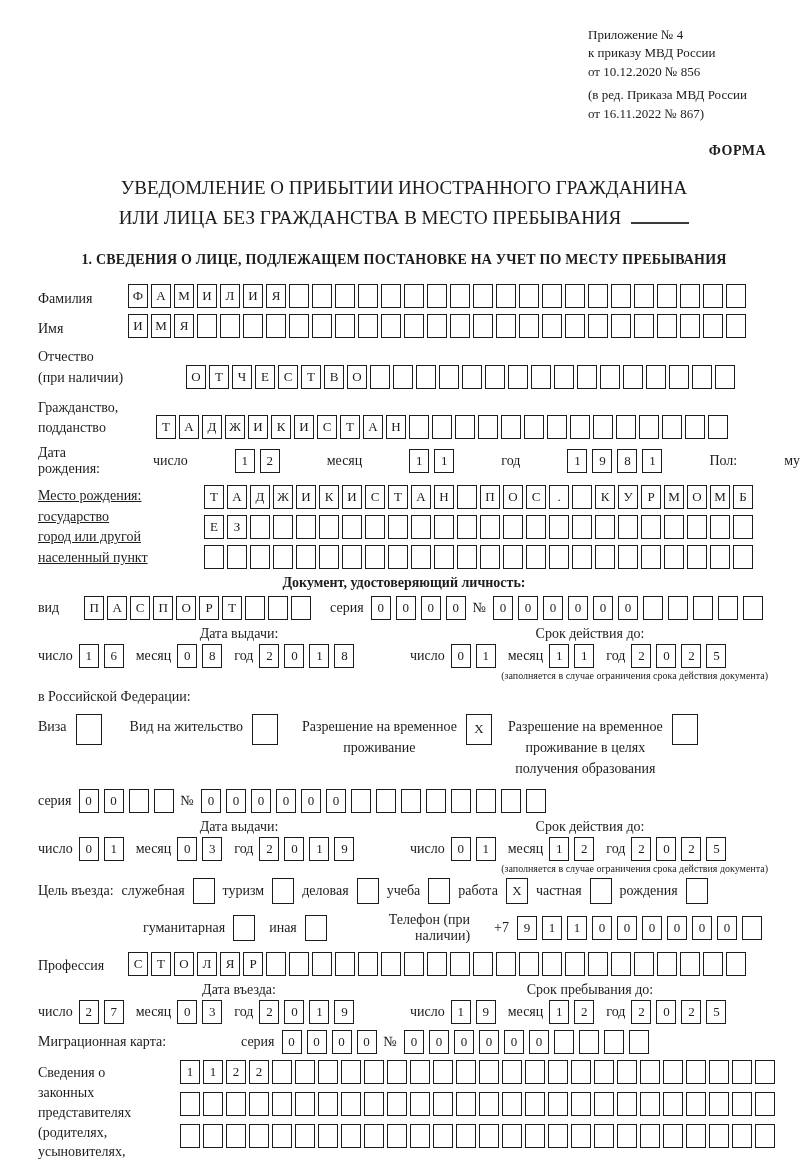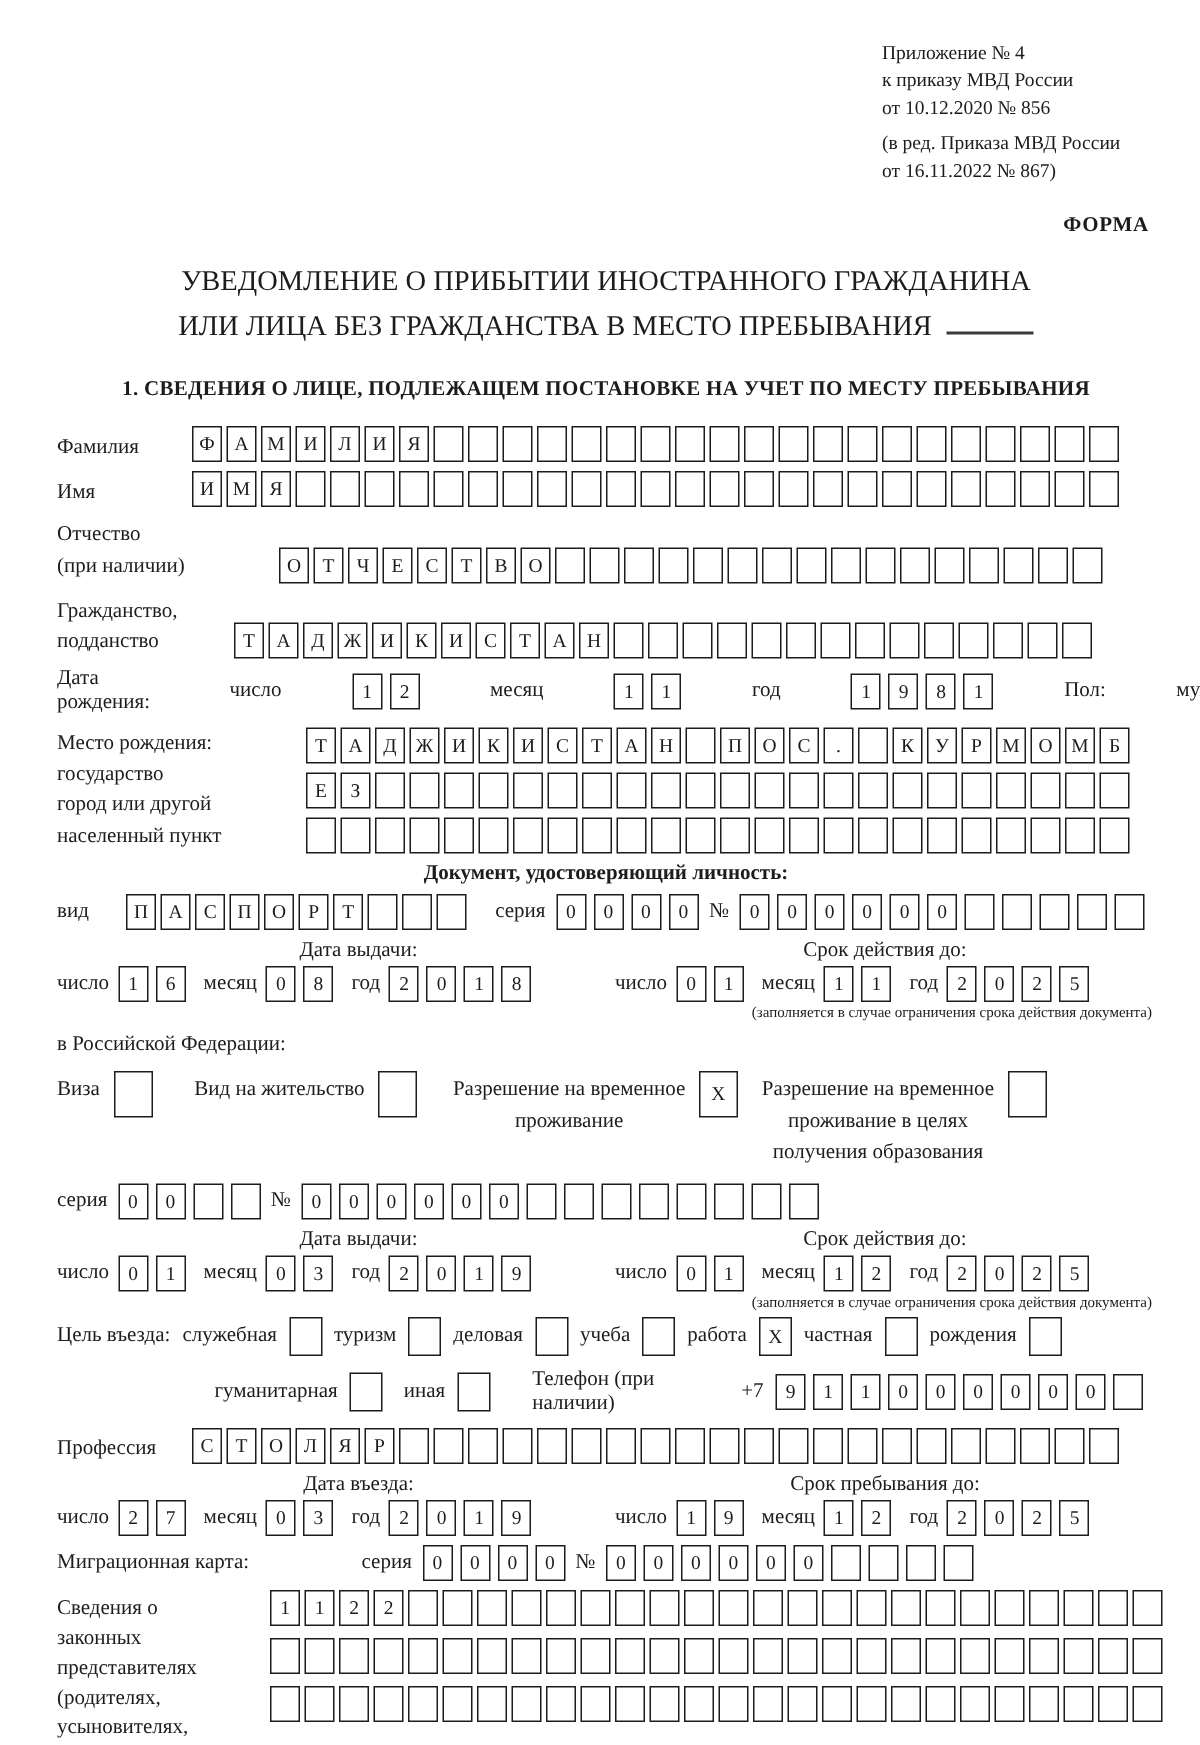--- a/index.html
+++ b/index.html
@@ -21,21 +21,21 @@
   .title { text-align: center; font-weight: normal; font-size: 19px; line-height: 1.55; margin-top: 14px; }
   .blank { display: inline-block; width: 58px; border-bottom: 2px solid #3a3a3a; height: 14px; margin-left: 10px; }
   .sec-heading { text-align: center; font-weight: bold; font-size: 14px; margin-top: 20px; letter-spacing: .2px; }
 
   
   .formbody { margin-top: 16px; }
   .frow { display: flex; align-items: flex-end; margin-bottom: 6px; }
   .lbl { flex: 0 0 auto; padding-top: 3px; line-height: 1.4; }
   .lblblock { flex: 0 0 auto; line-height: 1.48; padding-top: 3px; }
   .w90 { width: 90px; } .w118 { width: 118px; } .w148 { width: 148px; }
-  .w166 { width: 166px; } .w142 { width: 142px; }
+  .w166 { width: 166px; text-decoration: underline; } .w142 { width: 142px; }
 
   
   .cells { display: inline-flex; gap: 3px; flex: 0 0 auto; flex-wrap: nowrap; }
   .cells.g5 { gap: 5px; }
   .cell {
     width: 20px; height: 24px; border: 1.6px solid #1c1c1c;
     display: inline-flex; align-items: center; justify-content: center;
     font-size: 13px; flex: 0 0 auto; background: #fff;
   }
   .cell.cb { width: 22px; height: 26px; }
@@ -59,21 +59,21 @@
   .note { font-size: 10px; text-align: right; margin-top: 2px; padding-right: 2px; }
 
   
   .intro { line-height: 1.65; }
   .opts { display: flex; align-items: flex-start; margin: 4px 0 10px 0; }
   .opt { display: flex; align-items: flex-start; margin-right: 16px; }
   .opt .olines { text-align: center; line-height: 1.5; padding-top: 4px; }
   .opt .cells { margin-left: 9px; margin-top: 2px; }
 
   .purpose-line { display: flex; align-items: center; margin-bottom: 8px; }
-  .purpose-line > * { margin-right: 8px; }
+  .purpose-line > * { margin-right: 8px; text-align: right; }
   .indent105 { margin-left: 105px; }
 
   .legal { display: flex; align-items: flex-start; }
 </style>
 </head>
 <body>
 
 <div class="page">
 
   <div class="appendix">

